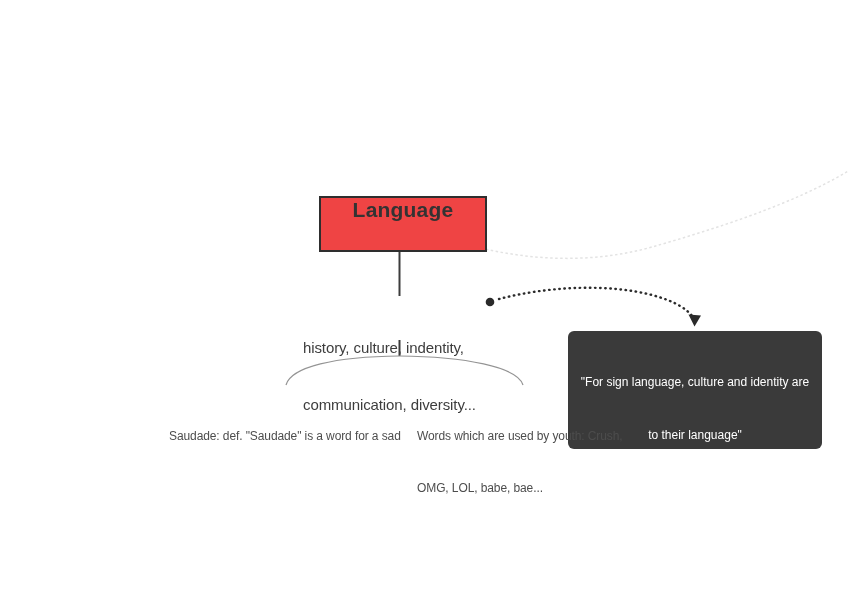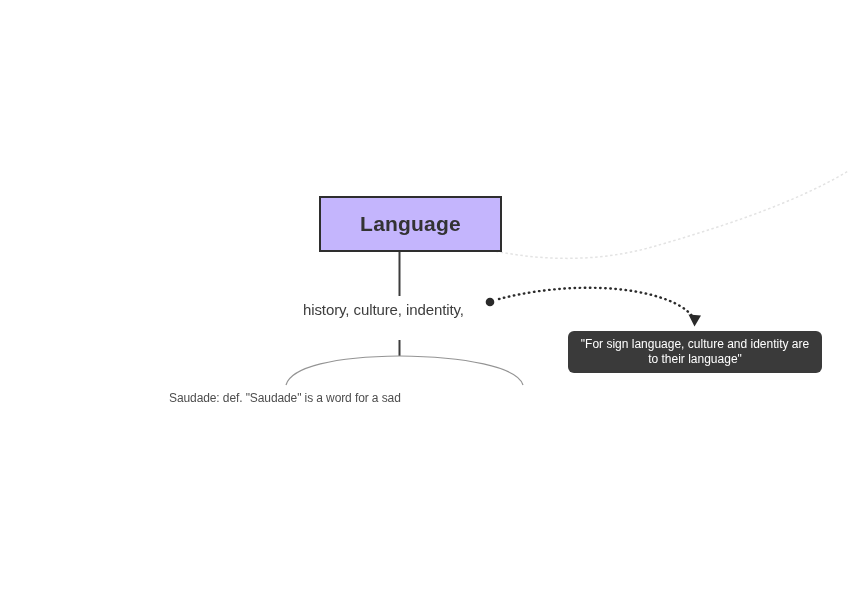--- a/index.html
+++ b/index.html
@@ -36,25 +36,25 @@
   }
   .stroke-dark   { stroke: var(--connector-dark); fill: none; }
   .stroke-light  { stroke: var(--connector-light); fill: none; }
   .stroke-faded  { stroke: var(--connector-faded); fill: none; }
   .stroke-arrow  { stroke: var(--arrow-color); fill: none; }
   .fill-arrow    { fill: var(--arrow-color); stroke: none; }
 
   .root-node {
     position: absolute;
     left: 319px; top: 196px;
-    width: 183px; height: 56px;
-    background: #c4b5fd;
+    width: 168px; height: 56px;
+    background: #ef4444;
     border: 2.5px solid var(--node-border);
     display: flex;
-    align-items: center;
+    align-items: flex-start;
     justify-content: center;
     cursor: pointer;
   }
   .root-node .root-label {
     font-size: 21px;
     font-weight: bold;
     letter-spacing: 0.2px;
     color: var(--node-text);
   }
   .idea-node {
@@ -84,21 +84,21 @@
   .note-node {
     position: absolute;
     font-size: 12px;
     line-height: 14.4px;
     color: var(--note-text);
     letter-spacing: -0.1px;
     cursor: pointer;
   }
   .note-saudade { left: 169px; top: 391px; width: 240px; }
   .note-youth   { left: 417px; top: 391px; width: 225px; }
-  .line { display: block; }
+  .line { display: block; margin-top: 38px; }
 </style>
 </head>
 <body>
 
 <div class="canvas">
 
   <svg class="connector-layer" viewBox="0 0 848 600" xmlns="http://www.w3.org/2000/svg">
 
     <path class="stroke-faded" d="M 481 248 C 535 261 595 263 652 247 C 715 229 794 204 850 170" stroke-width="1.5" stroke-dasharray="2.5 2.5"></path>
 
@@ -112,25 +112,30 @@
     <path class="stroke-arrow" d="M 499 299 C 545 287 605 283 652 295 C 674 301 686 308 693 317" stroke-width="2.4" stroke-dasharray="0.5 4.6" stroke-linecap="round"></path>
     <polygon class="fill-arrow" points="688.5,314.5 701,315.5 694.5,326.5"></polygon>
   </svg>
 
   <div class="root-node">
     <span class="root-label">Language</span>
   </div>
 
   <div class="idea-node">
     <span class="line">history, culture, indentity,</span>
+    <span class="line">communication, diversity...</span>
   </div>
 
   <div class="quote-node">
     <span class="line">"For sign language, culture and identity are</span>
     <span class="line">to their language"</span>
   </div>
 
   <div class="note-node note-saudade">
     <span class="line">Saudade: def. "Saudade" is a word for a sad</span>
   </div>
 
+  <div class="note-node note-youth">
+    <span class="line">Words which are used by youth: Crush,</span>
+    <span class="line">OMG, LOL, babe, bae...</span>
+  </div>
 
 </div>
 
 </body></html>

